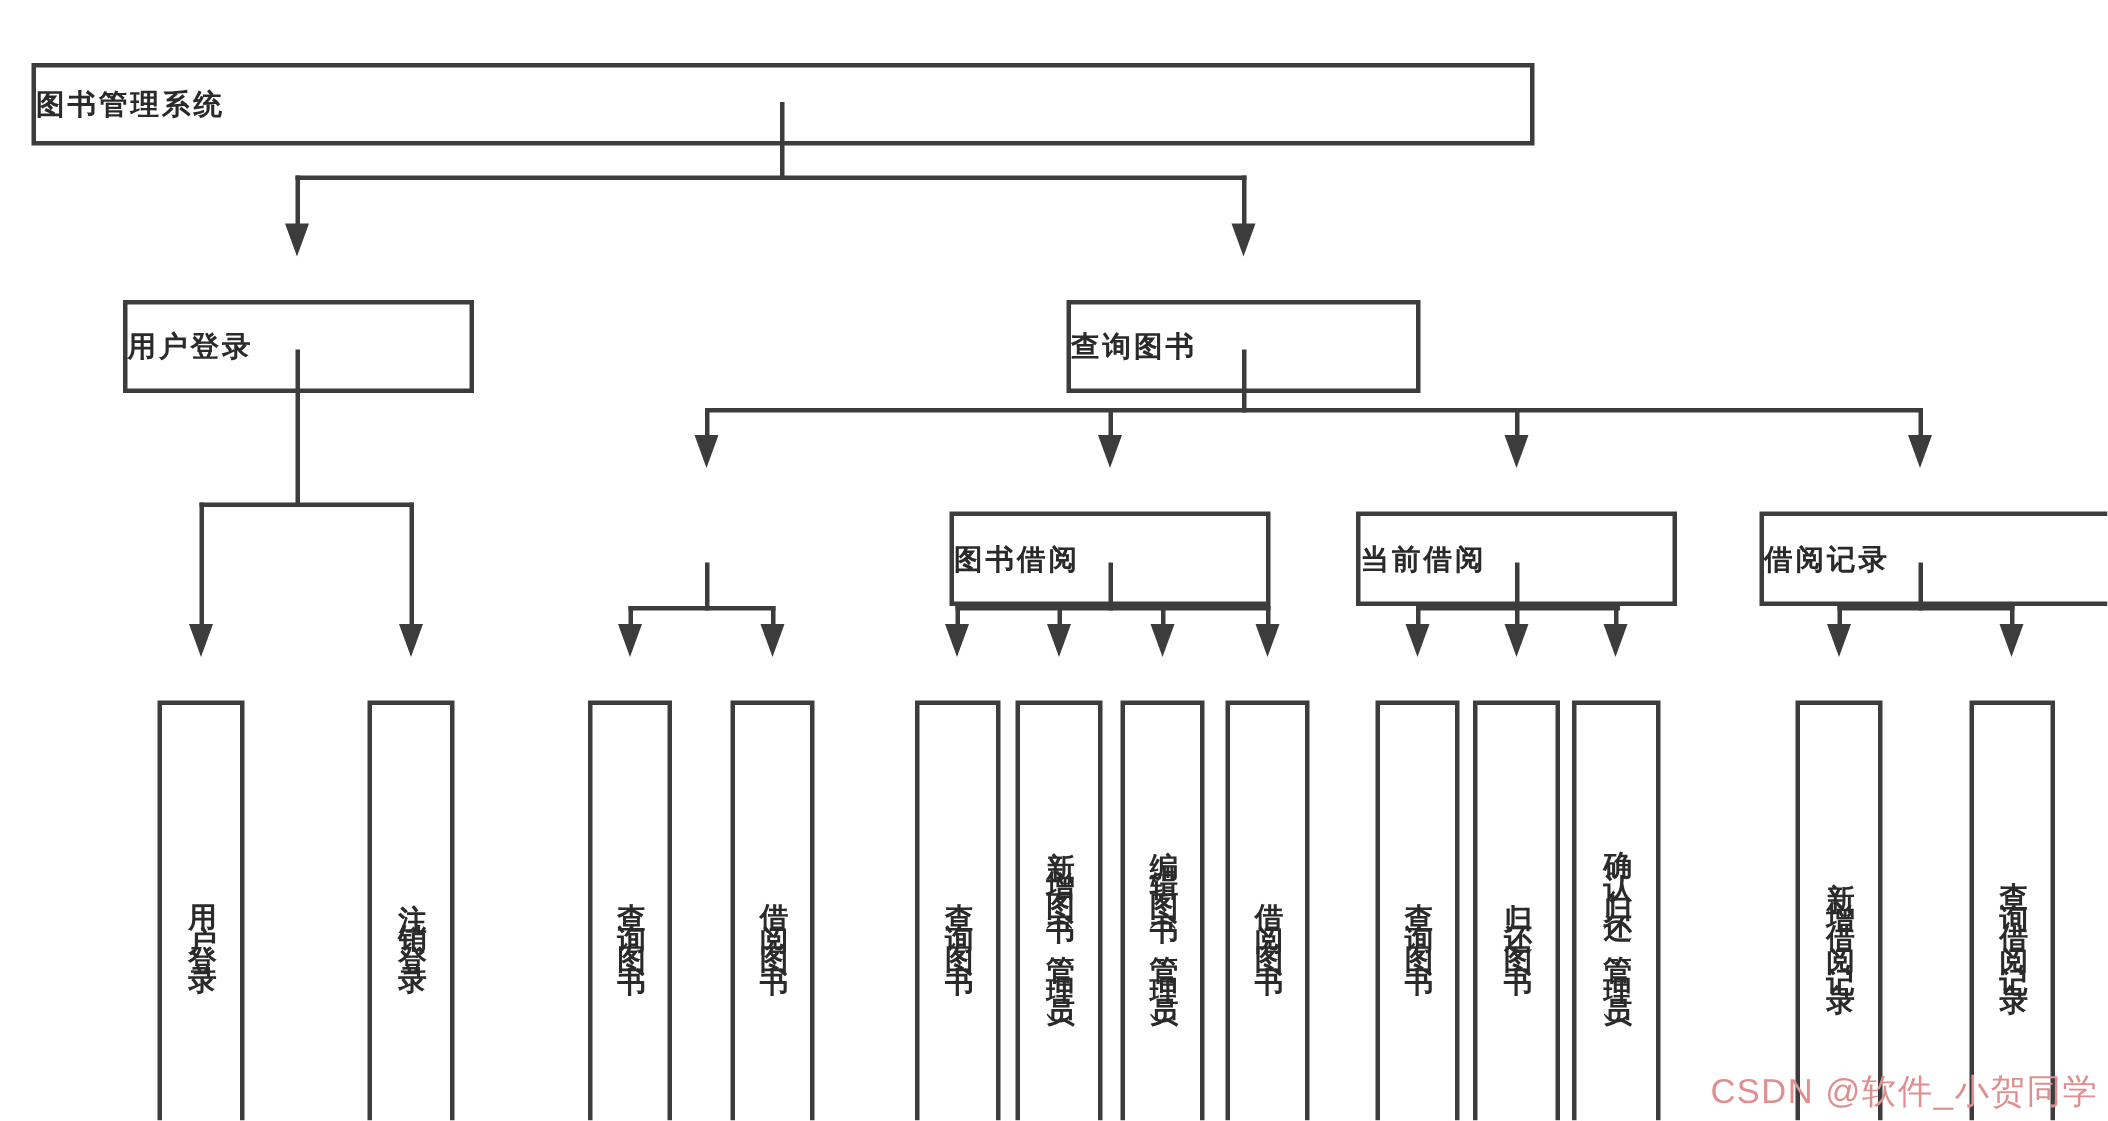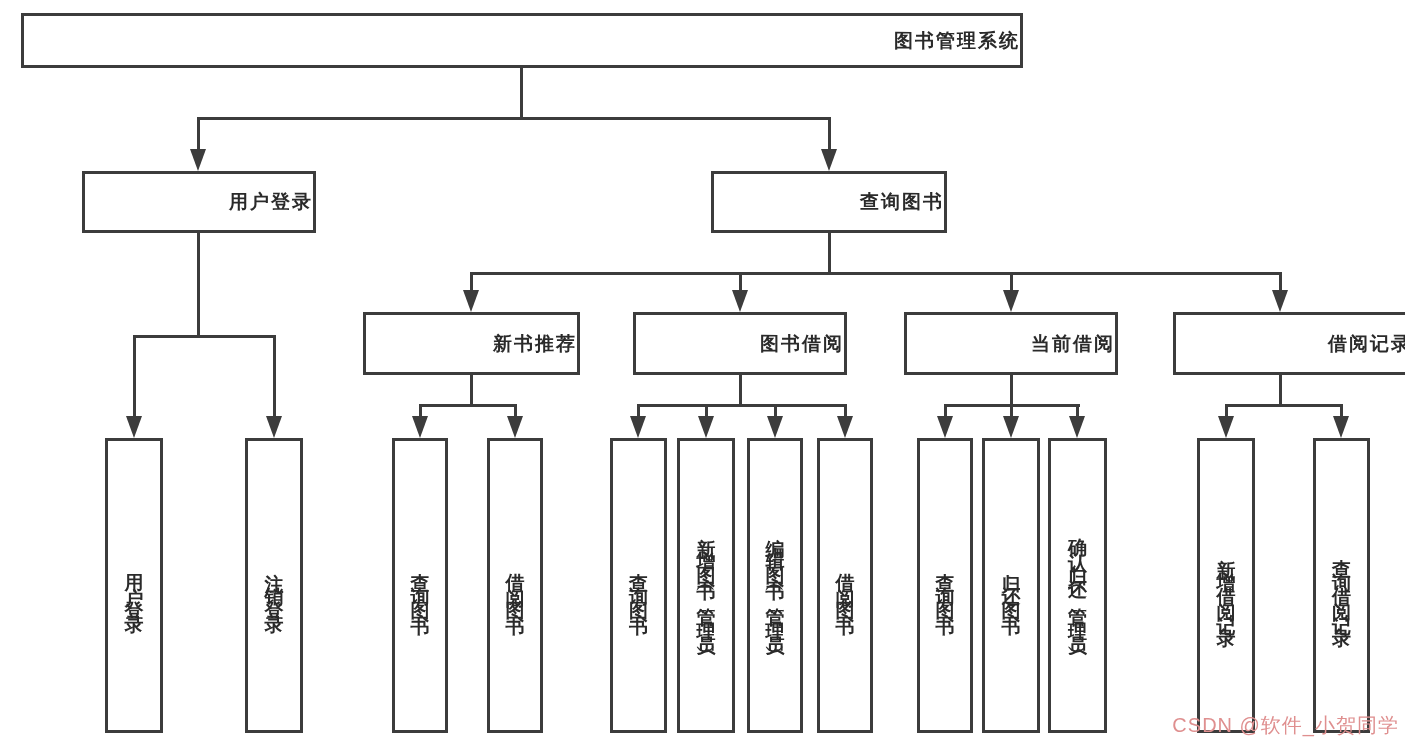--- a/index.html
+++ b/index.html
@@ -3,40 +3,40 @@
 <meta charset="utf-8">
 <style>
   html,body{margin:0;padding:0;background:#ffffff;}
   #stage{
     position:relative;width:1405px;height:747px;background:#ffffff;overflow:hidden;
     font-family:"Liberation Sans","DejaVu Sans",sans-serif;
     --line:#3c3c3c;--text:#2a2a2a;--wm:#df8f8f;
   }
   .box{
     position:absolute;box-sizing:border-box;border:3px solid var(--line);
-    background:#ffffff;display:flex;align-items:center;justify-content:flex-end;
+    background:#ffffff;display:flex;align-items:center;justify-content:flex-start;margin-top:29px;
   }
   .box .lbl{
     color:var(--text);font-size:19px;font-weight:600;letter-spacing:2px;white-space:nowrap;
   }
   .vbox .lbl{
     position:absolute;left:50%;top:50%;transform:translate(-50%,-50%);
     writing-mode:vertical-rl;text-orientation:mixed;
     letter-spacing:14px;white-space:nowrap;font-weight:600;font-size:19px;
   }
   .ln{position:absolute;background:var(--line);}
   .v{width:3px;}
   .h{height:3px;}
   .arr{
     position:absolute;width:0;height:0;
     border-left:8px solid transparent;border-right:8px solid transparent;
     border-top:22px solid var(--line);
   }
   #watermark{
-    position:absolute;top:712px;right:6px;font-size:20px;color:var(--wm);
+    position:absolute;top:712px;right:6px;font-size:23px;color:var(--wm);
     letter-spacing:1px;white-space:nowrap;
   }
 </style>
 </head>
 <body>
 
 <div id="stage" style="--line: #3c3c3c; --text: #2a2a2a; --wm: #df8f8f;">
 
   <div class="box" style="left:21px;top:13px;width:1002px;height:55px">
     <span class="lbl">图书管理系统</span>
@@ -67,23 +67,20 @@
   <div class="ln h" style="left:470px;top:272px;width:811px"></div>
   <div class="ln v" style="left:470px;top:272px;height:22px"></div>
   <div class="arr" style="left:463px;top:290px"></div>
   <div class="ln v" style="left:739px;top:272px;height:22px"></div>
   <div class="arr" style="left:732px;top:290px"></div>
   <div class="ln v" style="left:1010px;top:272px;height:22px"></div>
   <div class="arr" style="left:1003px;top:290px"></div>
   <div class="ln v" style="left:1279px;top:272px;height:22px"></div>
   <div class="arr" style="left:1272px;top:290px"></div>
 
-  <div class="box" style="left:363px;top:312px;width:217px;height:63px">
-    <span class="lbl">新书推荐</span>
-  </div>
   <div class="box" style="left:904px;top:312px;width:214px;height:63px">
     <span class="lbl">当前借阅</span>
   </div>
   <div class="box" style="left:633px;top:312px;width:214px;height:63px">
     <span class="lbl">图书借阅</span>
   </div>
   <div class="box" style="left:1173px;top:312px;width:242px;height:63px">
     <span class="lbl">借阅记录</span>
   </div>
 

